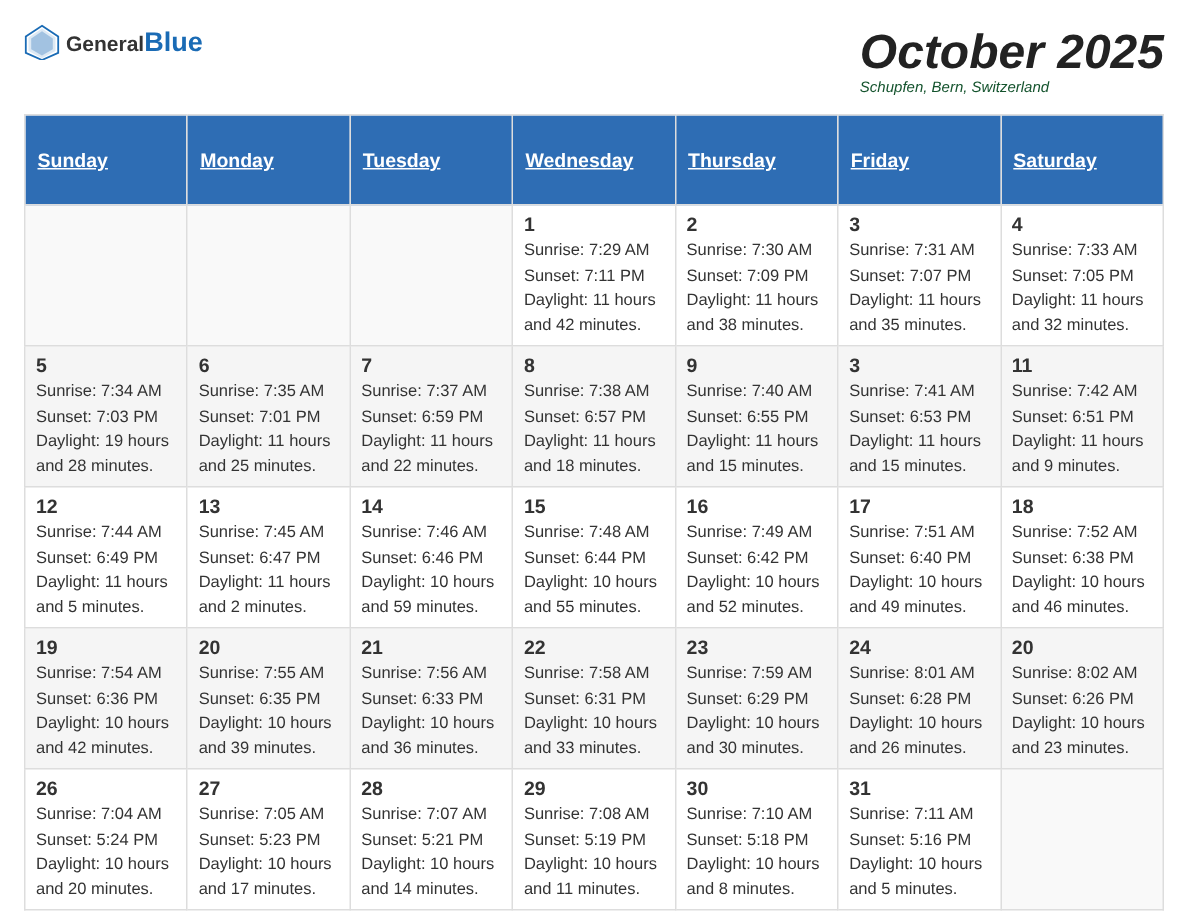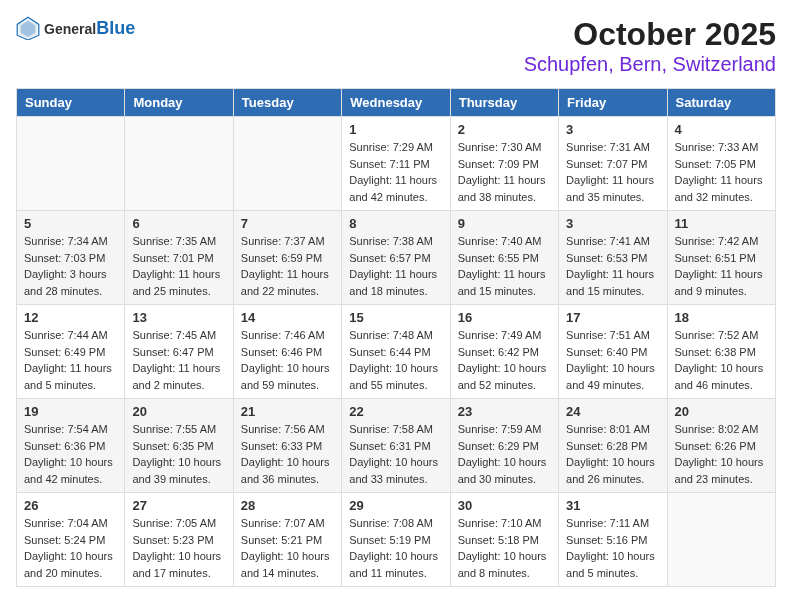--- a/index.html
+++ b/index.html
@@ -29,44 +29,45 @@
     .logo-text-blue {
       font-size: 18px;
       font-weight: bold;
       color: #1a6bb5;
     }
     .logo-icon {
       width: 24px;
       height: 24px;
     }
     .title-block {
-      text-align: right;
+      font-style: italic;
     }
     .month-title {
       font-size: 32px;
       font-weight: bold;
       color: #222;
     }
     .subtitle {
-      font-size: 20px;
-      color: #6d28d9;
+      font-size: 10px;
+      color: #14532d;
     }
     table {
       width: 100%;
       border-collapse: collapse;
       table-layout: fixed;
     }
     thead tr th {
       background-color: #2e6db4;
       color: #fff;
       text-align: left;
-      padding: 6px 8px;
+      padding: 22px 8px;
       font-size: 13px;
       font-weight: bold;
       border: 1px solid #ddd;
+      text-decoration: underline;
     }
     tbody tr td {
       vertical-align: top;
       padding: 5px 7px;
       border: 1px solid #ddd;
       font-size: 11px;
       color: #333;
       height: 90px;
       background: #fff;
     }
@@ -156,21 +157,21 @@
             <div>Daylight: 11 hours and 32 minutes.</div>
           </div>
         </td>
       </tr>
       <tr>
         <td>
           <div class="day-number">5</div>
           <div class="day-info">
             <div>Sunrise: 7:34 AM</div>
             <div>Sunset: 7:03 PM</div>
-            <div>Daylight: 3 hours and 28 minutes.</div>
+            <div>Daylight: 19 hours and 28 minutes.</div>
           </div>
         </td>
         <td>
           <div class="day-number">6</div>
           <div class="day-info">
             <div>Sunrise: 7:35 AM</div>
             <div>Sunset: 7:01 PM</div>
             <div>Daylight: 11 hours and 25 minutes.</div>
           </div>
         </td>

